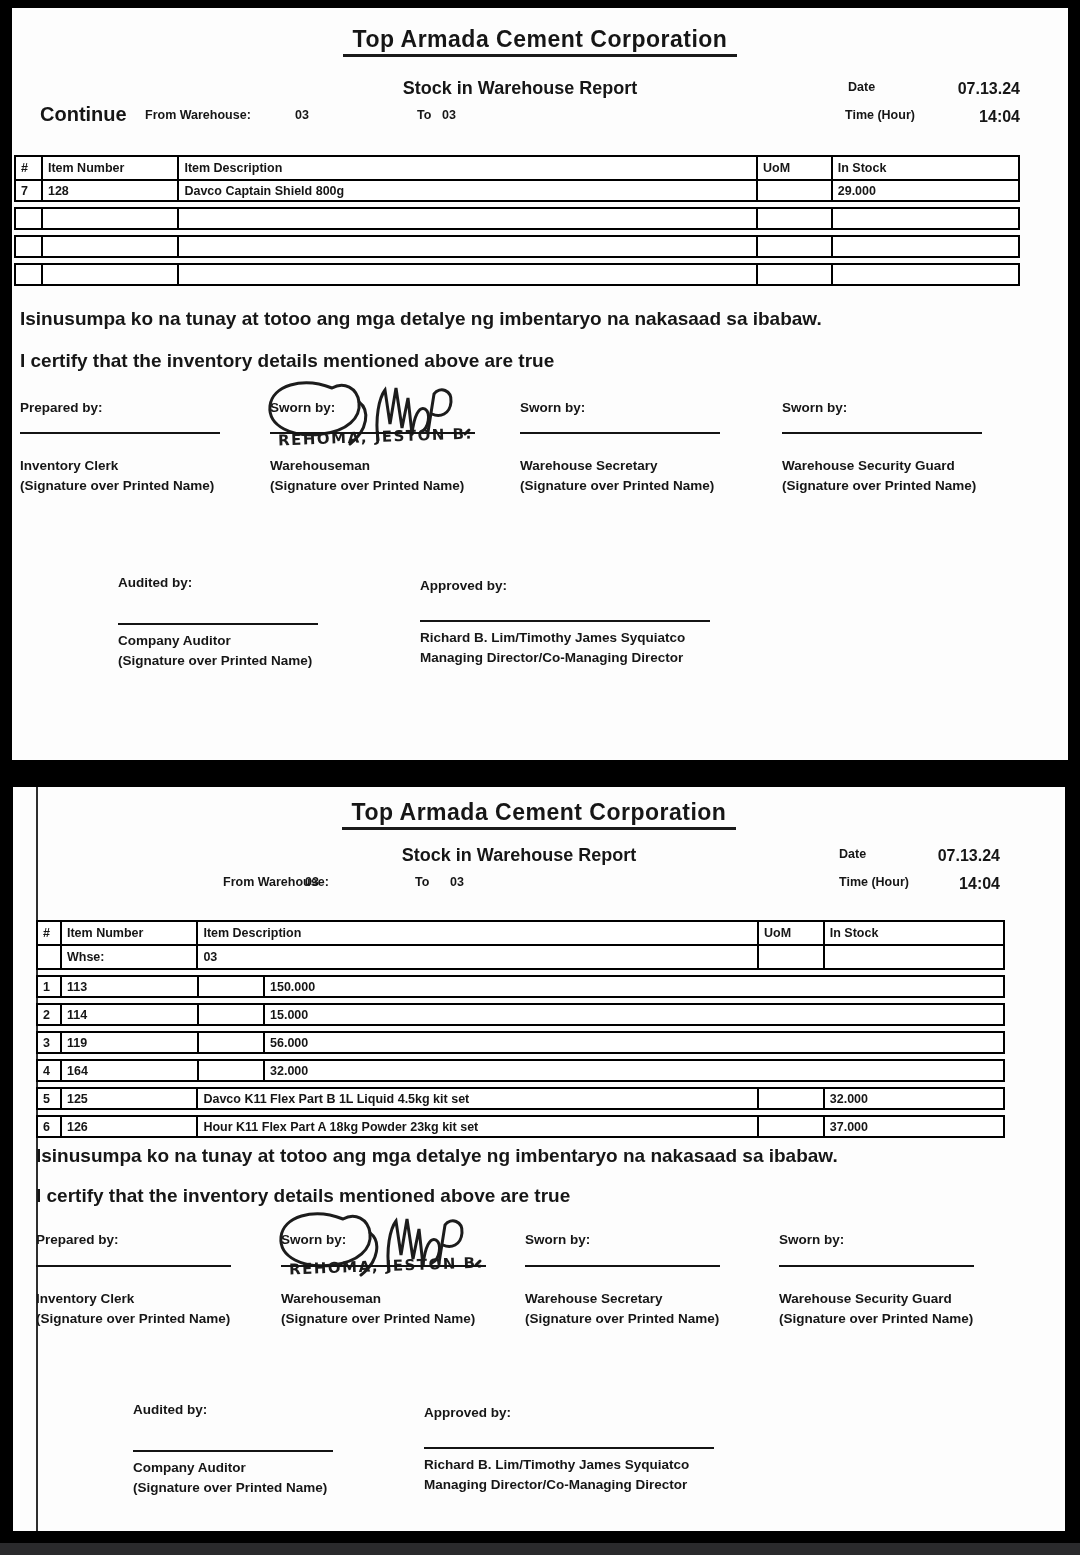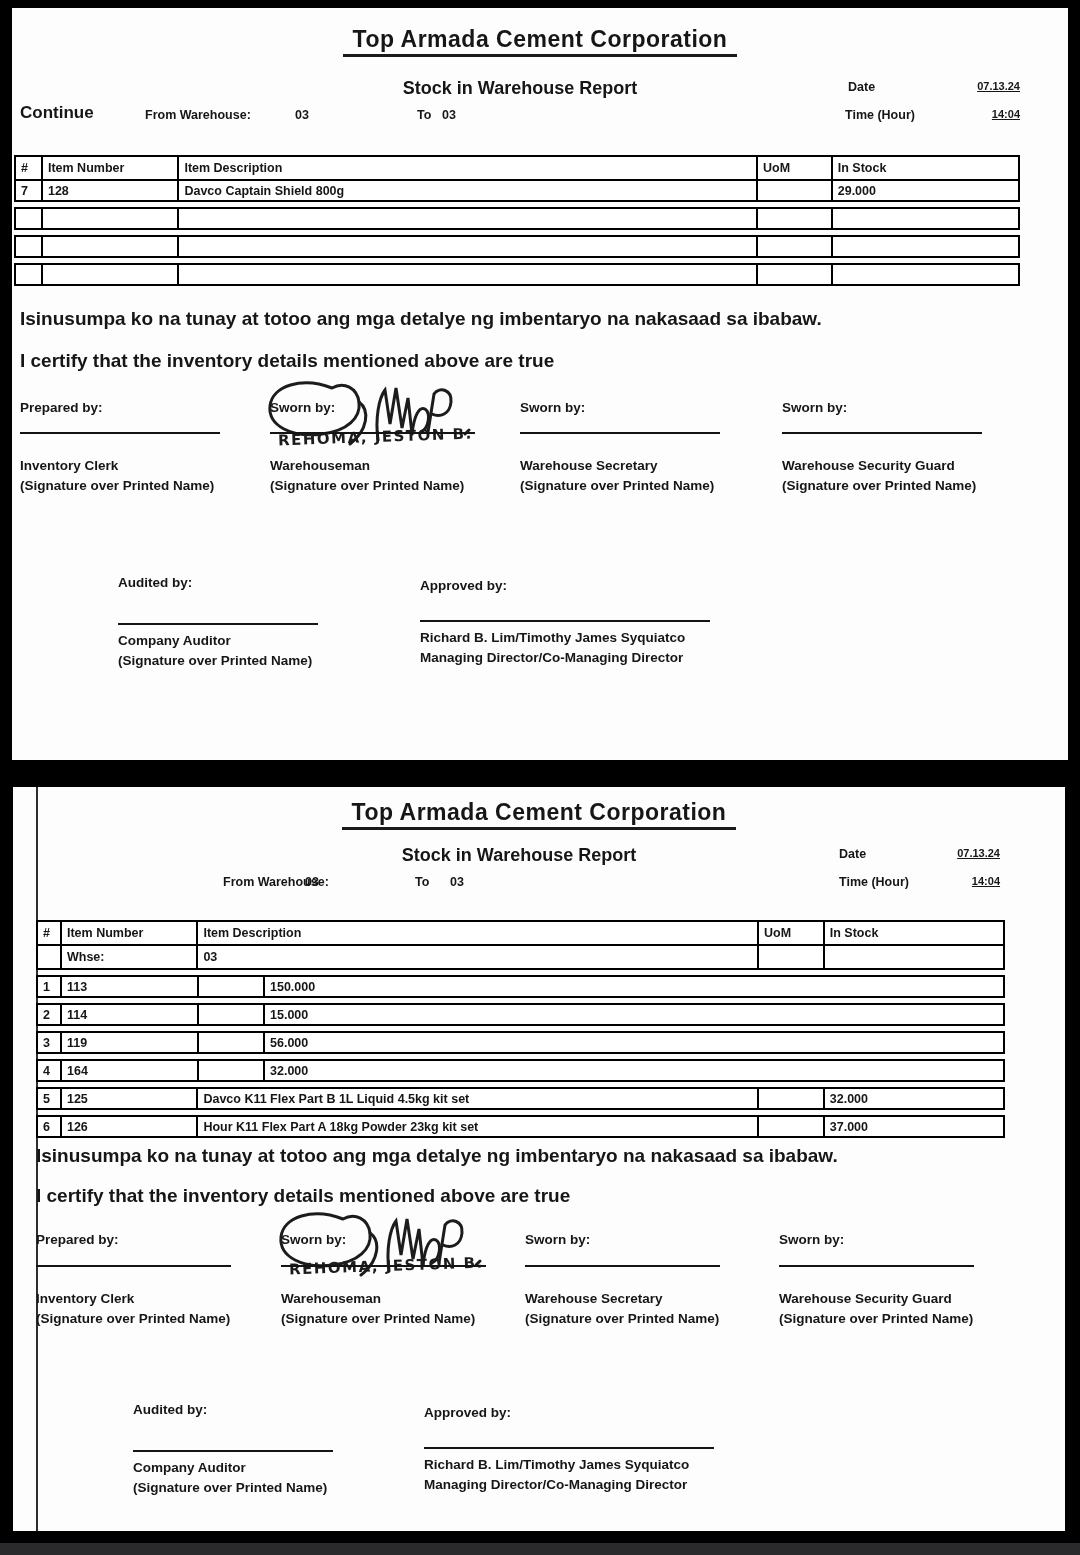--- a/index.html
+++ b/index.html
@@ -11,22 +11,22 @@
     position:absolute;background:#fdfdfd;color:#161616;font-weight:700;
   }
   #page1{left:12px;top:8px;width:1056px;height:752px;}
   #page2{left:13px;top:787px;width:1052px;height:744px;}
   .abs{position:absolute;}
   .company{width:100%;text-align:center;font-size:23px;letter-spacing:.5px;}
   .company span{border-bottom:3px solid #1a1a1a;padding:0 10px 2px;}
   .rtitle{width:100%;text-align:center;font-size:18px;}
   .small{font-size:12.5px;}
   .midlbl{font-size:13.5px;}
-  .continue{font-size:17px;}
-  .rightval{text-align:center;font-size:11px;text-decoration:underline;}
+  .continue{font-size:20px;margin-left:20px;}
+  .rightval{text-align:center;font-size:16px;}
   .tbl{position:absolute;}
   .trow{display:flex;border:2px solid #000;background:#fff;box-sizing:border-box;align-items:center;}
   .tc{box-sizing:border-box;border-left:2px solid #000;padding:1px 5px;font-size:12.5px;font-weight:700;
       white-space:nowrap;overflow:hidden;height:100%;display:flex;align-items:center;}
   .tc:first-child{border-left:none;}
   
   .w1{width:25px;} .w2{width:137px;} .w3{width:581px;} .w4{width:75px;} .w5{width:188px;}
   
   .v1{width:22px;} .v2{width:137px;} .v3{width:563px;} .v4{width:66px;} .v5{width:181px;}
   .hrow{height:26px;}

